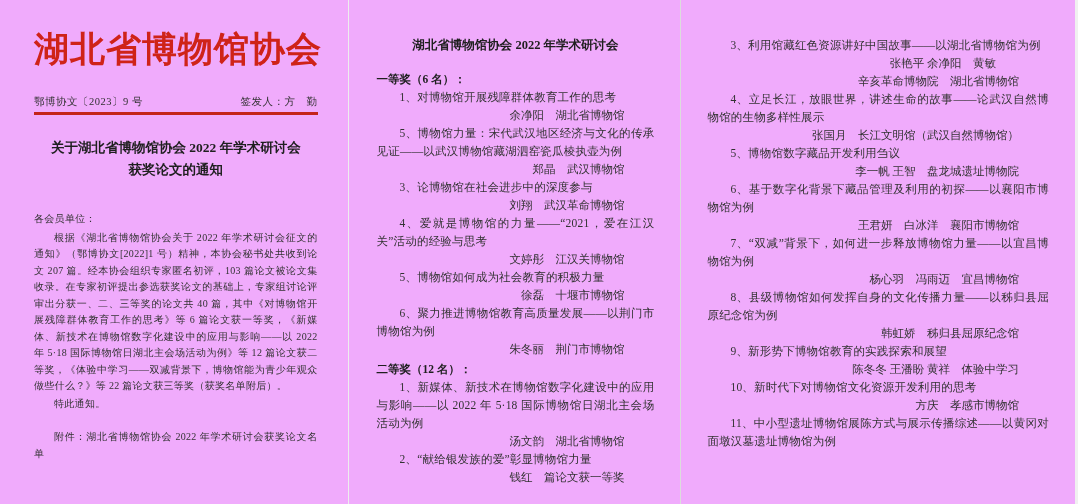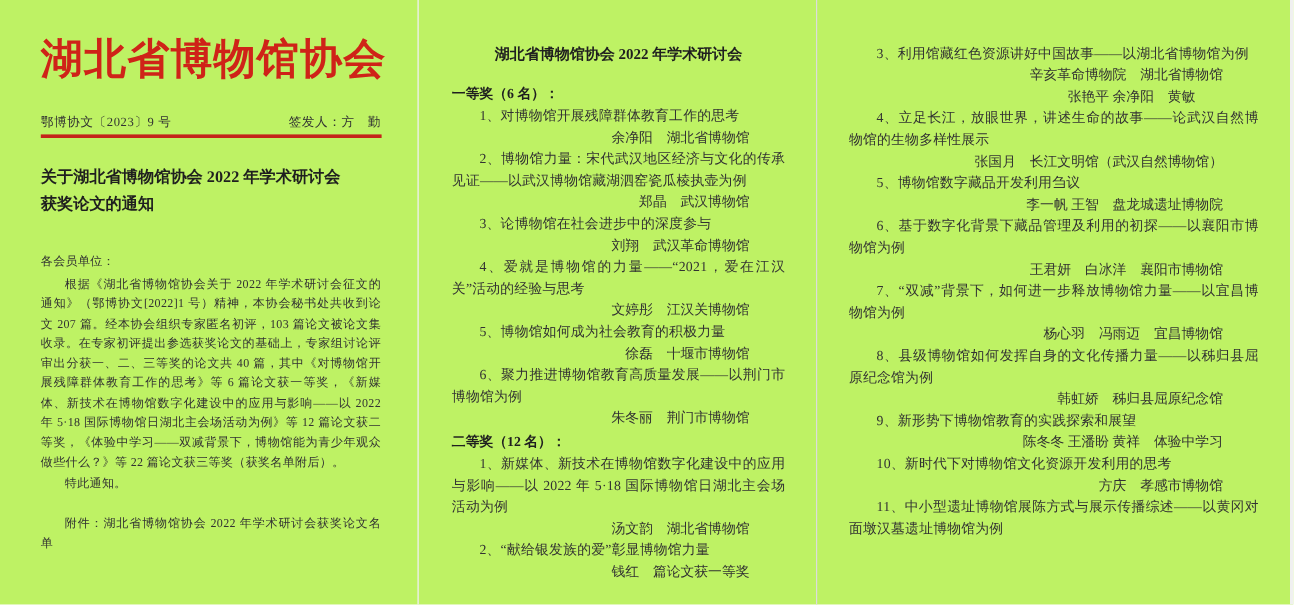--- a/index.html
+++ b/index.html
@@ -10,21 +10,21 @@
   }
   .scan {
     position: relative;
     width: 1078px;
     height: 504px;
     background: #fdfdfd;
     overflow: hidden;
     display: flex;
   }
   .page {
-    background: #bef264;
+    background: #f0abfc;
     height: 504px;
     overflow: hidden;
     position: relative;
   }
   .page-notice { width: 367px; padding: 14px 30px 0 34px; }
   .page-list1  { width: 352px; padding: 36px 26px 0 28px; border-left: 1px solid #ededed; }
   .page-list2  { width: 421px; padding: 36px 26px 0 26px; border-left: 1px solid #dcdcdc; border-right: 3px solid #f0f0f0; }
 
   
   .red-frag { position: absolute; background: #c9271b; }
@@ -51,21 +51,21 @@
     letter-spacing: 0.5px;
   }
   .red-rule {
     height: 3px;
     background: #c4241a;
     margin-top: 3px;
   }
   .notice-title {
     font-size: 13.5px;
     font-weight: bold;
-    text-align: left;
+    text-align: center;
     line-height: 22px;
     margin-top: 22px;
     color: #1f1f1f;
   }
   .notice-body { margin-top: 30px; font-size: 10px; line-height: 16.5px; }
   .notice-body p { text-align: justify; letter-spacing: 0.3px; }
   .salutation { margin-bottom: 2px; }
   .indent { text-indent: 2em; }
   .closing { margin-top: 1px; }
   .attachment { margin-top: 17px; }
@@ -118,21 +118,21 @@
       <div>湖北省博物馆协会 2022 年学术研讨会</div>
     </div>
     <div class="list-body">
       <p class="section-heading">一等奖（6 名）：</p>
 
       <div class="paper">
         <p class="p-title">1、对博物馆开展残障群体教育工作的思考</p>
         <p class="p-authors">余净阳　湖北省博物馆</p>
       </div>
       <div class="paper">
-        <p class="p-title">2、博物馆力量：宋代武汉地区经济与文化的传承见证——以武汉博物馆藏湖泗窑瓷瓜棱执壶为例</p>
+        <p class="p-title">5、博物馆力量：宋代武汉地区经济与文化的传承见证——以武汉博物馆藏湖泗窑瓷瓜棱执壶为例</p>
         <p class="p-authors">郑晶　武汉博物馆</p>
       </div>
       <div class="paper">
         <p class="p-title">3、论博物馆在社会进步中的深度参与</p>
         <p class="p-authors">刘翔　武汉革命博物馆</p>
       </div>
       <div class="paper">
         <p class="p-title">4、爱就是博物馆的力量——“2021，爱在江汉关”活动的经验与思考</p>
         <p class="p-authors">文婷彤　江汉关博物馆</p>
       </div>
@@ -156,22 +156,22 @@
         <p class="p-authors">钱红　篇论文获一等奖</p>
       </div>
     </div>
   </div>
 
   <div class="page page-list2">
     <div class="list-body">
 
       <div class="paper">
         <p class="p-title">3、利用馆藏红色资源讲好中国故事——以湖北省博物馆为例</p>
+        <p class="p-authors wide">张艳平 余净阳　黄敏</p>
         <p class="p-authors">辛亥革命博物院　湖北省博物馆</p>
-        <p class="p-authors wide">张艳平 余净阳　黄敏</p>
       </div>
       <div class="paper">
         <p class="p-title">4、立足长江，放眼世界，讲述生命的故事——论武汉自然博物馆的生物多样性展示</p>
         <p class="p-authors">张国月　长江文明馆（武汉自然博物馆）</p>
       </div>
       <div class="paper">
         <p class="p-title">5、博物馆数字藏品开发利用刍议</p>
         <p class="p-authors">李一帆 王智　盘龙城遗址博物院</p>
       </div>
       <div class="paper">

